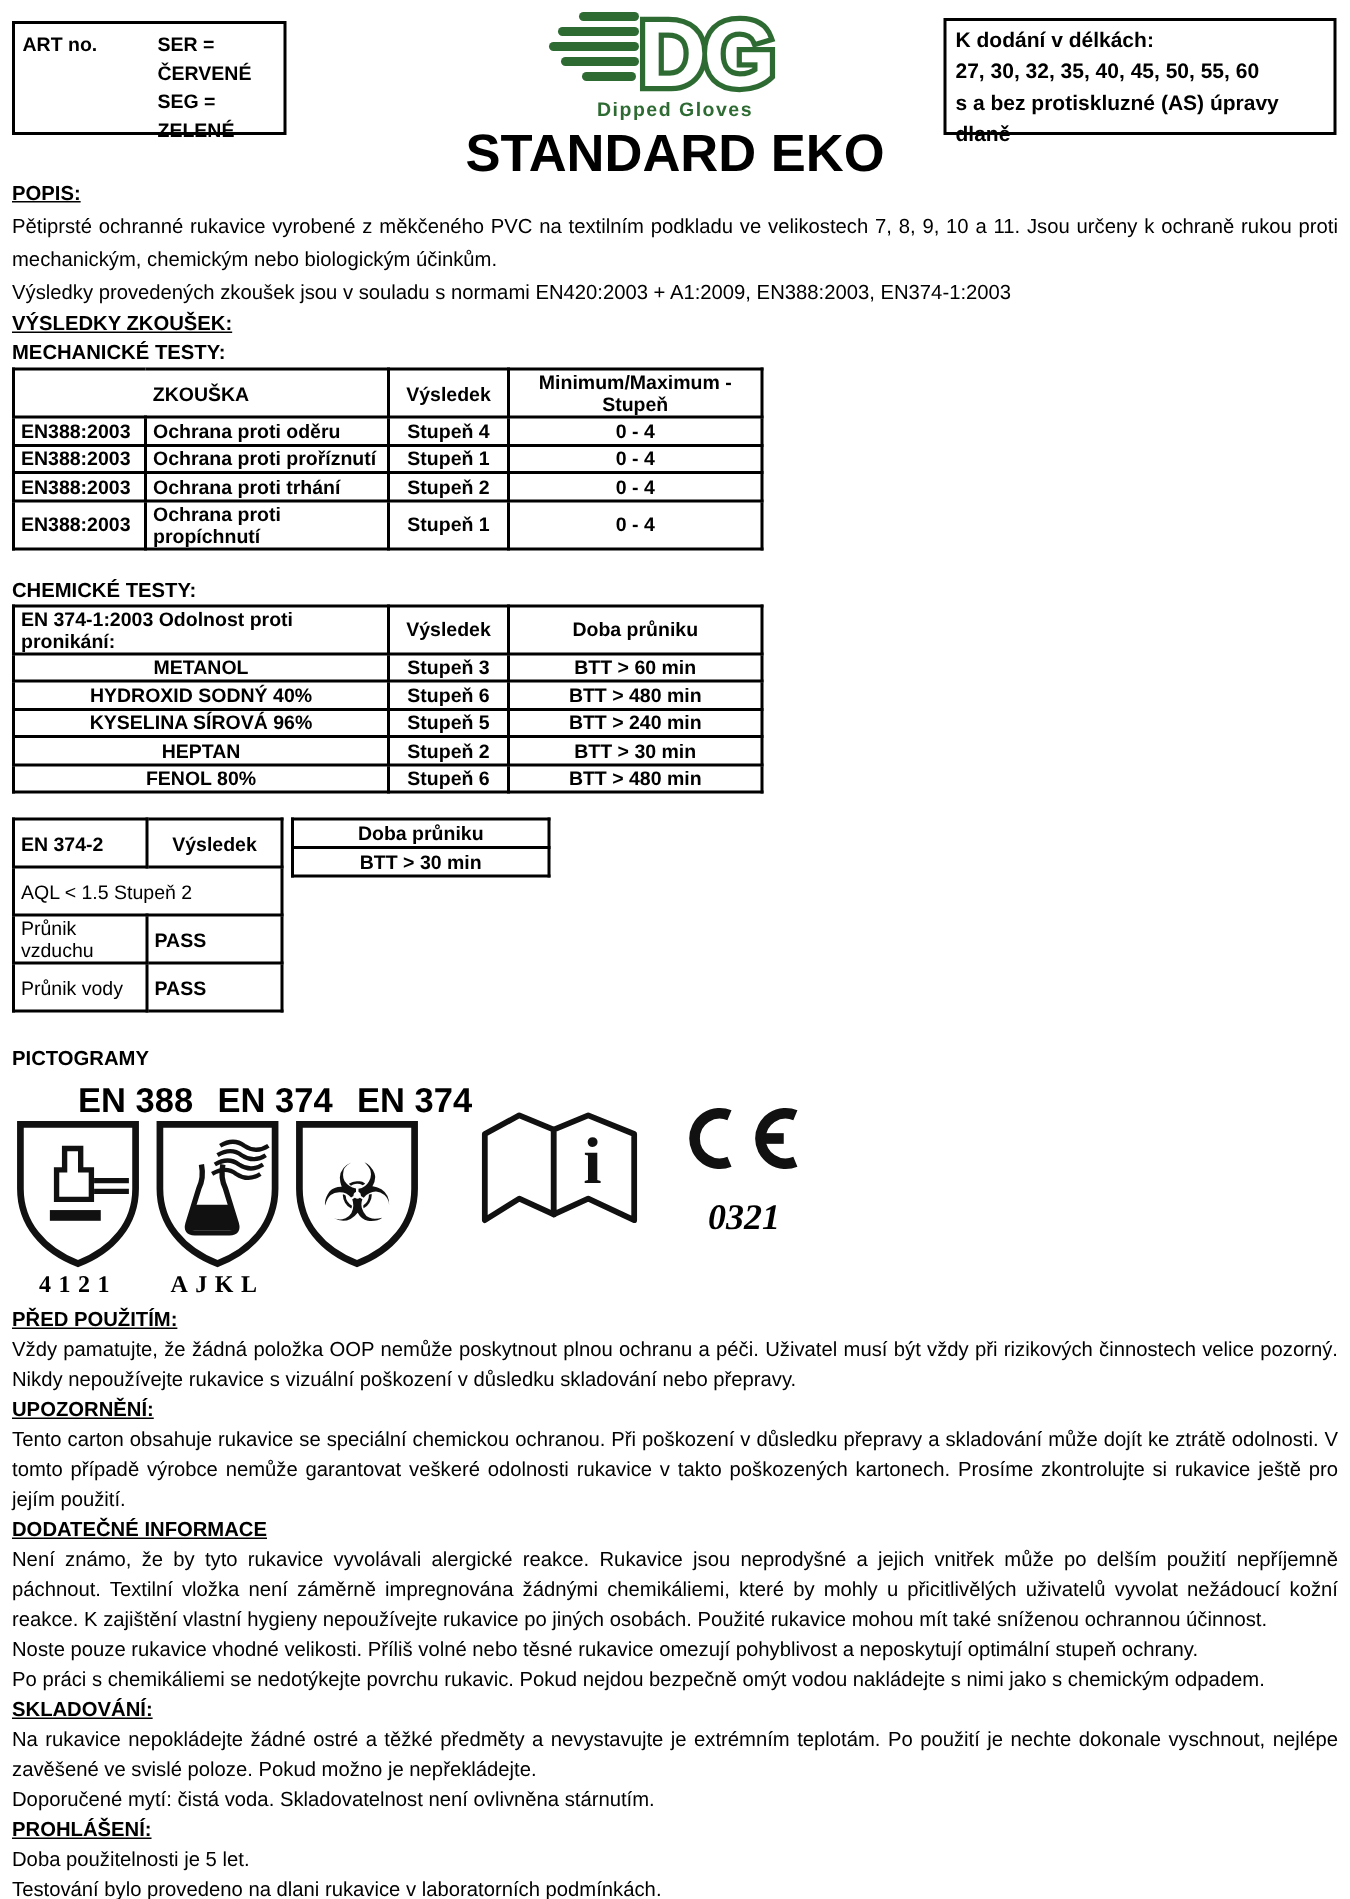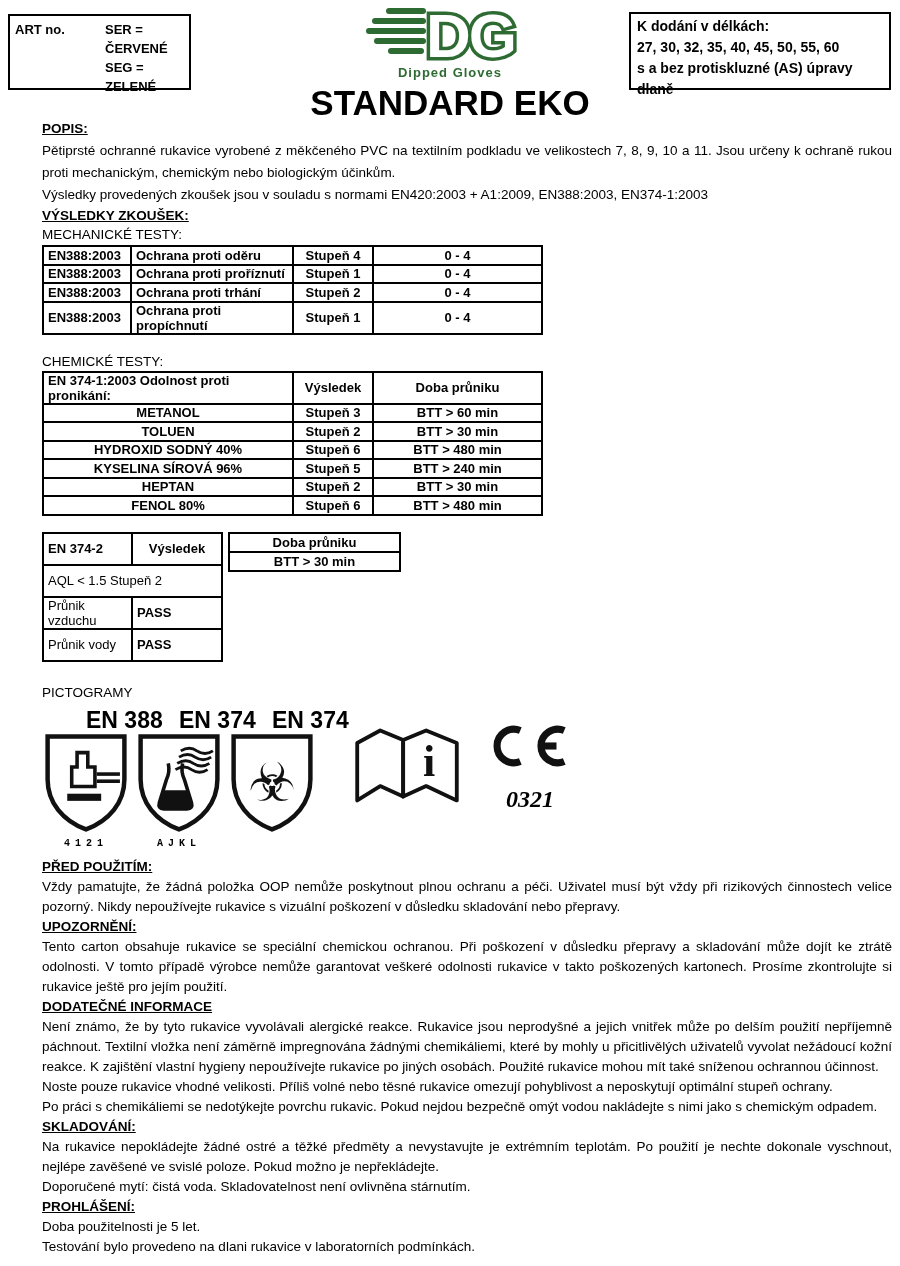--- a/index.html
+++ b/index.html
@@ -5,21 +5,20 @@
   * { box-sizing: border-box; }
   body { margin: 0; background: #ffffff; }
   .page {
     position: relative;
     width: 900px; height: 1266px;
     background: #fff;
     color: #000;
     font-family: "Liberation Sans", sans-serif;
     font-size: 13.5px;
     overflow: hidden;
-    padding-left: 34px;
   }
 
   
   .art-box {
     position: absolute; left: 8px; top: 14px;
     width: 183px; height: 76px;
     border: 2.5px solid #000;
     padding: 3px 5px;
     font-weight: bold; font-size: 13px; line-height: 19px;
   }
@@ -37,21 +36,21 @@
     position: absolute; left: 629px; top: 12px;
     width: 262px; height: 78px;
     border: 2.5px solid #000;
     padding: 2px 6px;
     font-weight: bold; font-size: 14px; line-height: 21px;
   }
 
   
   .content { padding: 118px 8px 0 8px; }
   .hU { font-weight: bold; text-decoration: underline; line-height: 22px; }
-  .hB { font-weight: normal; line-height: 19px; }
+  .hB { font-weight: bold; line-height: 19px; }
   .para { line-height: 22px; text-align: justify; }
   .para2 { line-height: 20px; text-align: justify; }
   .line { line-height: 20px; }
 
   
   table { border-collapse: collapse; font-size: 13px; font-weight: bold; }
   td, th { border: 2px solid #000; padding: 0 4px; height: 18.5px; text-align: center; }
   table { border: 1px solid #000; }
   .tal { text-align: left; }
   .mech-table { margin-top: 1px; }
@@ -64,21 +63,21 @@
   .t3-left td { height: 32px; }
   .t3-right { margin-left: 5px; border-collapse: collapse; }
   .t3-right col.c1 { width: 171px; }
   .t3-right td { height: 19px; }
   .reg { font-weight: normal; }
 
   
   .picto-row { display: flex; align-items: flex-start; margin-top: 5px; height: 150px; }
   .picto { width: 88px; text-align: center; margin-right: 5px; }
   .picto-label { font-size: 23px; font-weight: bold; line-height: 26px; white-space: nowrap; margin-left: 44px; }
-  .picto-code { font-family: Liberation Mono, monospace; font-weight: bold; font-size: 10px; letter-spacing: 5px; line-height: 15px; text-align: center; }
+  .picto-code { font-family: Liberation Serif, serif; font-weight: bold; font-size: 16px; letter-spacing: 5px; line-height: 15px; text-align: center; }
   .book-block { margin-left: 30px; margin-top: 13px; }
   .ce-block { margin-left: 22px; margin-top: 16px; text-align: center; width: 90px; }
   .ce-code { font-family: "Liberation Serif", serif; font-weight: bold; font-size: 24px; margin-top: 14px; font-style: italic; }
 </style>
 </head>
 <body>
 
 <div class="page">
 
   <div class="art-box">
@@ -120,20 +119,25 @@
     <div class="hB">MECHANICKÉ TESTY:</div>
 
     <table class="mech-table">
       <colgroup>
           <col class="c1">
           <col class="c2">
           <col class="c3">
           <col class="c4">
         </colgroup>
       <tbody>
+          <tr>
+        <td colspan="2">ZKOUŠKA</td>
+        <td>Výsledek</td>
+        <td>Minimum/Maximum - Stupeň</td>
+      </tr>
       <tr>
         <td class="tal">EN388:2003</td>
         <td class="tal">Ochrana proti oděru</td>
         <td>Stupeň 4</td>
         <td>0 - 4</td>
       </tr>
       <tr>
         <td class="tal">EN388:2003</td>
         <td class="tal">Ochrana proti proříznutí</td>
         <td>Stupeň 1</td>
@@ -167,25 +171,20 @@
         <td class="tal">EN 374-1:2003 Odolnost proti pronikání:</td>
         <td>Výsledek</td>
         <td>Doba průniku</td>
       </tr>
       <tr>
         <td>METANOL</td>
         <td>Stupeň 3</td>
         <td>BTT &gt; 60 min</td>
       </tr>
       <tr>
-        <td>TOLUEN</td>
-        <td>Stupeň 2</td>
-        <td>BTT &gt; 30 min</td>
-      </tr>
-      <tr>
         <td>HYDROXID SODNÝ 40%</td>
         <td>Stupeň 6</td>
         <td>BTT &gt; 480 min</td>
       </tr>
       <tr>
         <td>KYSELINA SÍROVÁ 96%</td>
         <td>Stupeň 5</td>
         <td>BTT &gt; 240 min</td>
       </tr>
       <tr>

